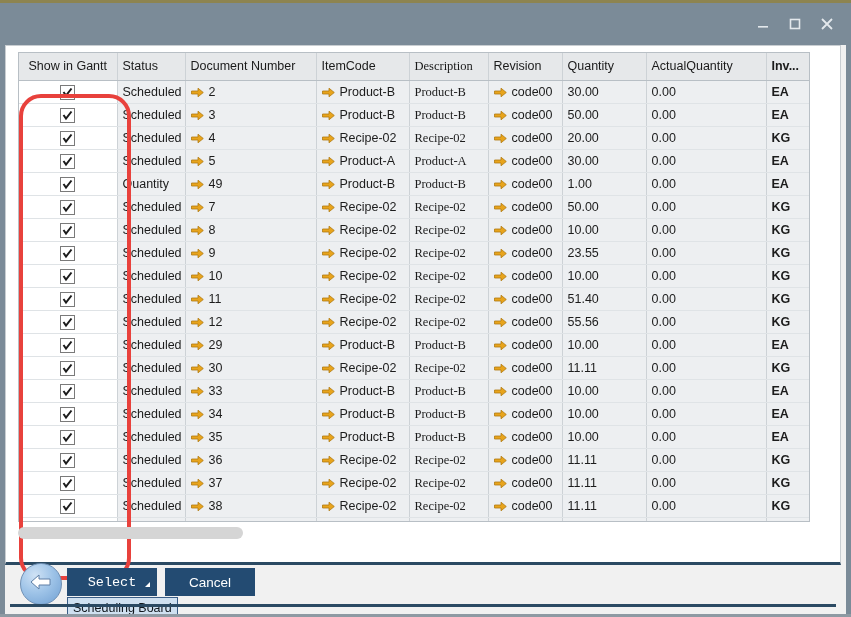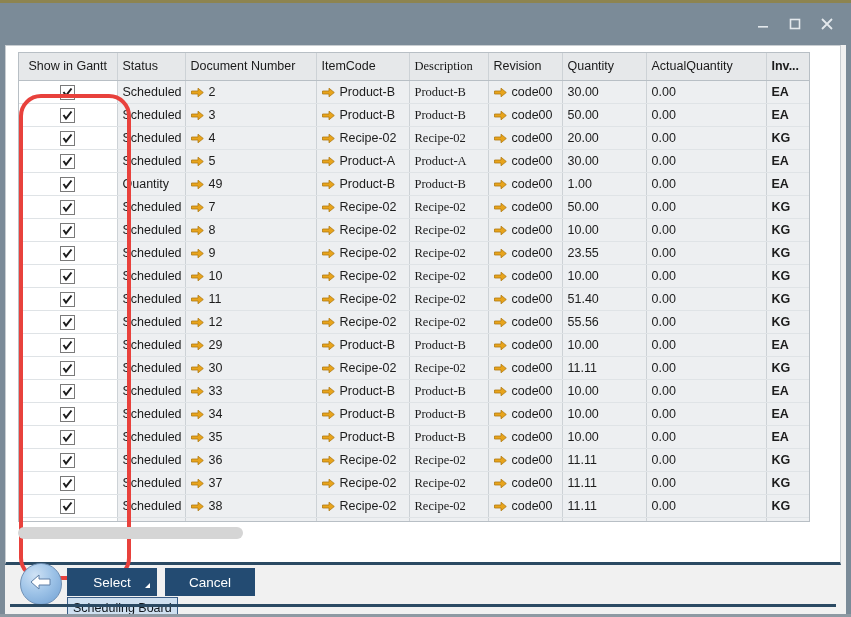--- a/index.html
+++ b/index.html
@@ -105,21 +105,21 @@
     background:radial-gradient(circle at 35% 28%, #cfe2f5 0%, #9fc4e8 45%, #6f9fd2 100%);
     border:1px solid #6f90b5;
     display:flex;align-items:center;justify-content:center;
   }
   .btn{
     position:absolute;top:568px;height:28px;
     background:#234b72;color:#ffffff;font-size:13.5px;
     display:flex;align-items:center;justify-content:center;
     border:none;font-family:"Liberation Sans",sans-serif;
   }
-  .btn-select{left:67px;width:90px;}
+  .btn-select{left:67px;width:90px;font-family:Liberation Mono, monospace;}
   .btn-cancel{left:165px;width:90px;justify-content:center;}
   .split-caret{position:absolute;right:6px;bottom:4px;}
   .tooltip{
     position:absolute;left:67px;top:597px;height:20px;
     background:#cfe0f0;border:1px solid #3a5d86;
     font-size:12.5px;color:#10161c;
     display:flex;align-items:center;padding:0 5px;
     white-space:nowrap;
   }
   .footer-line{

